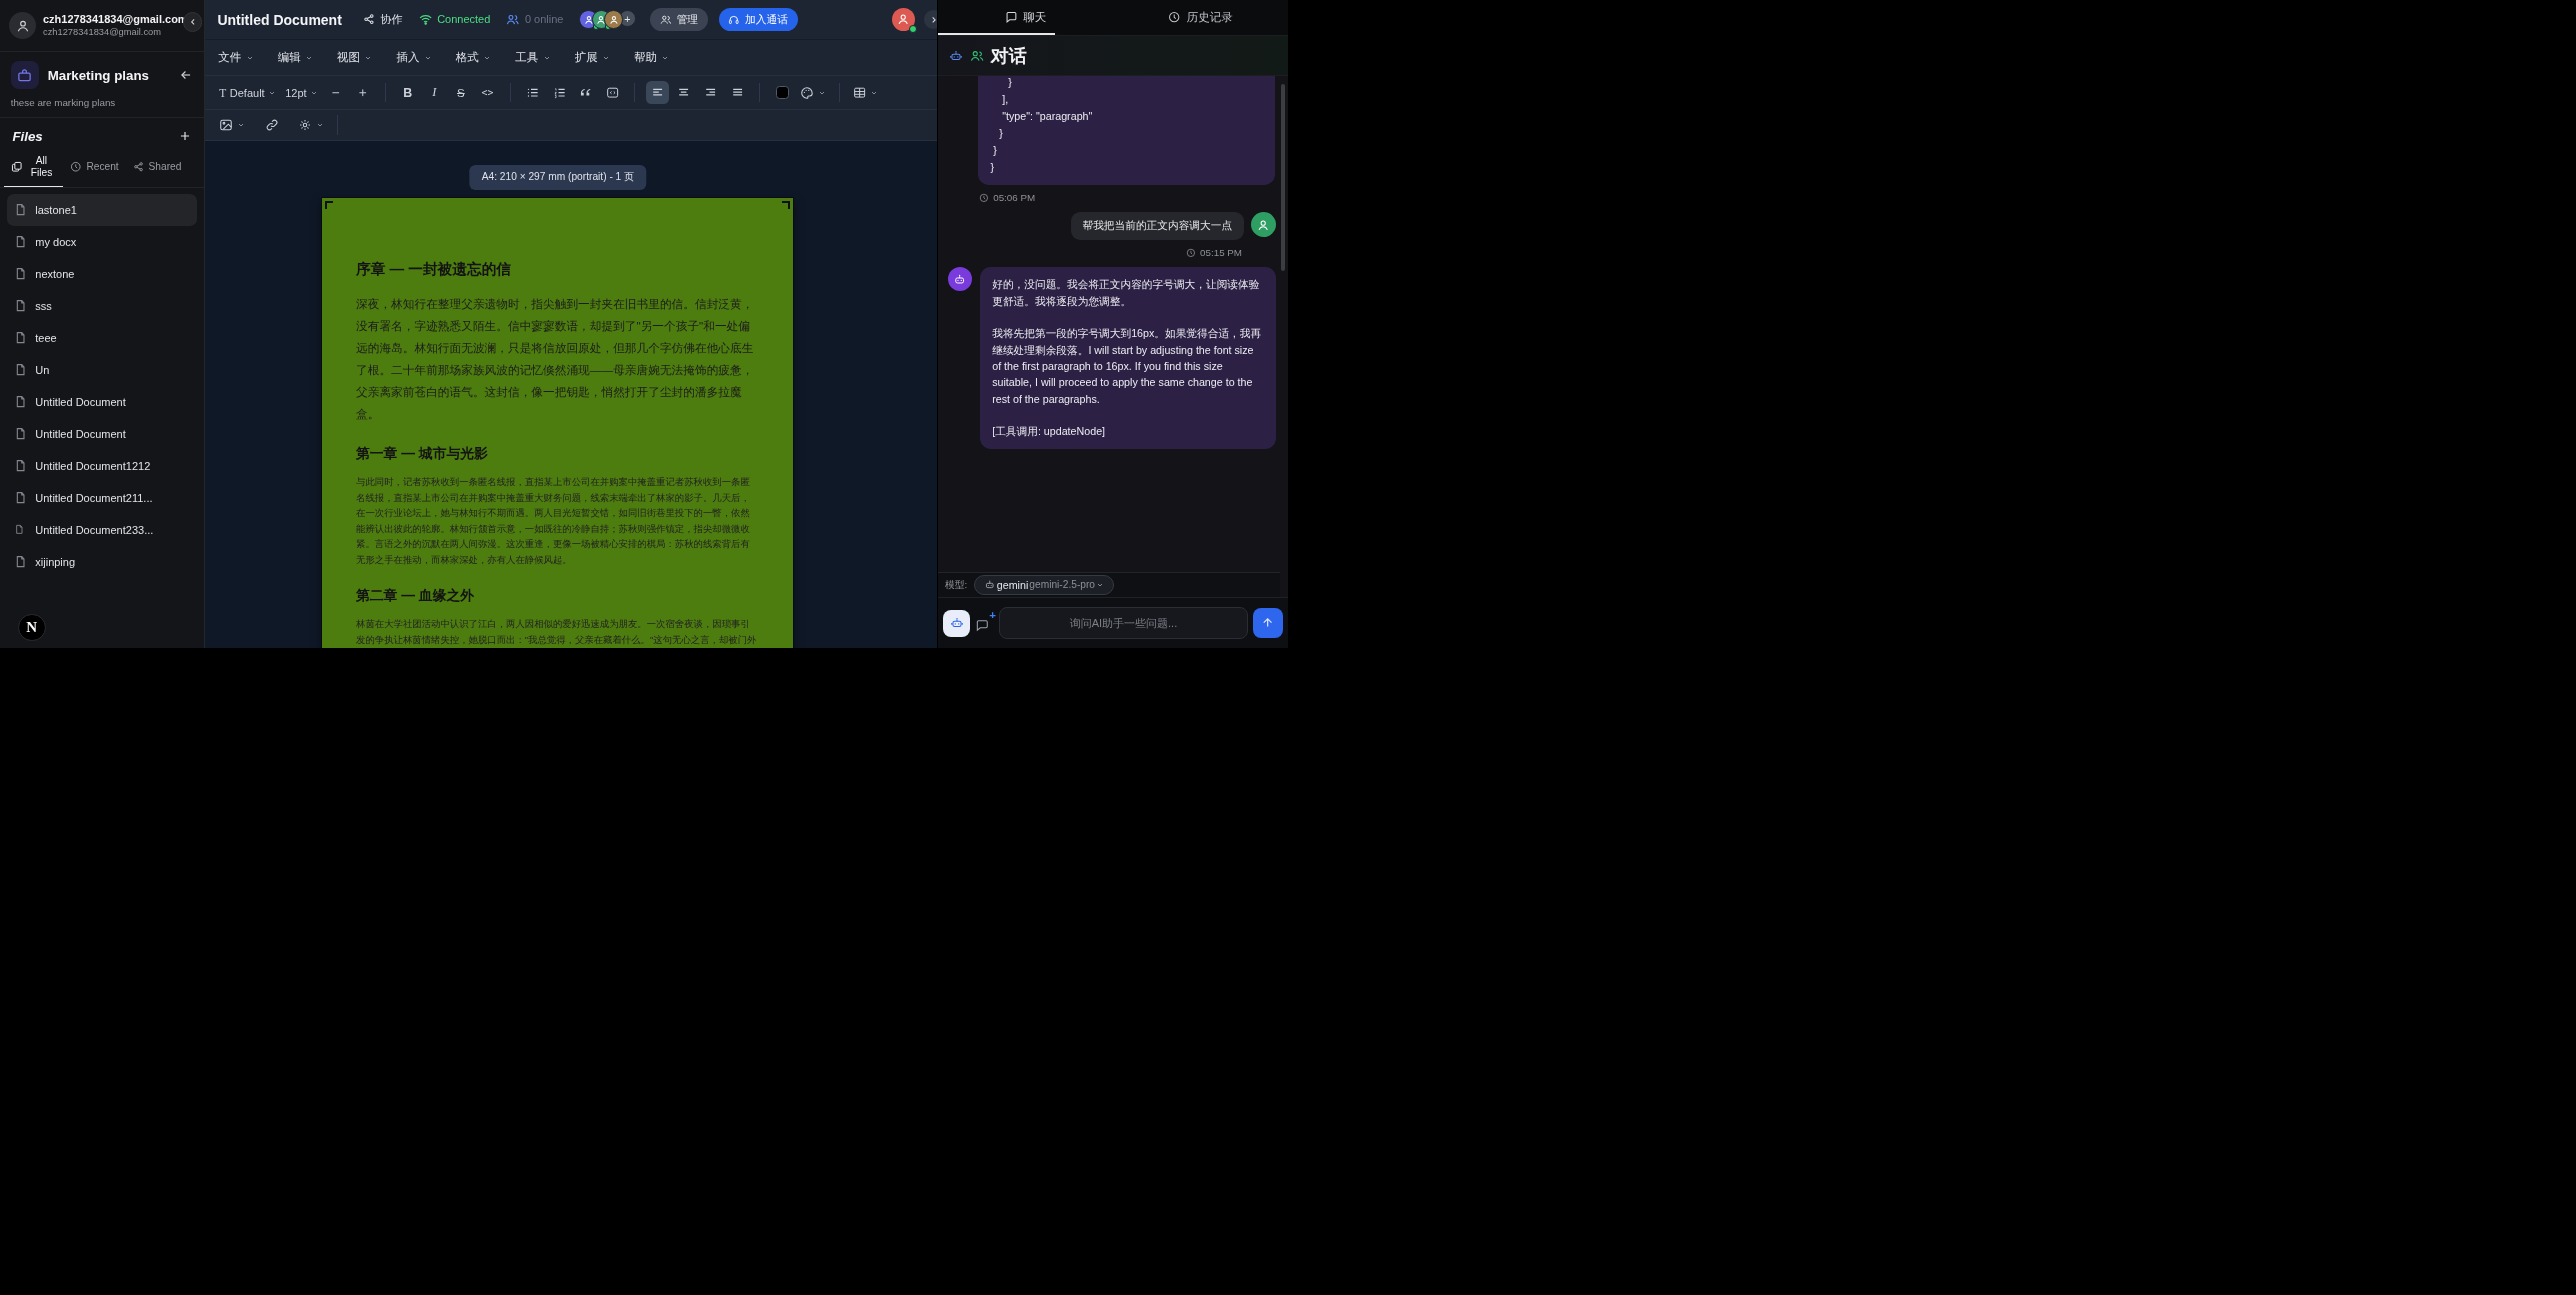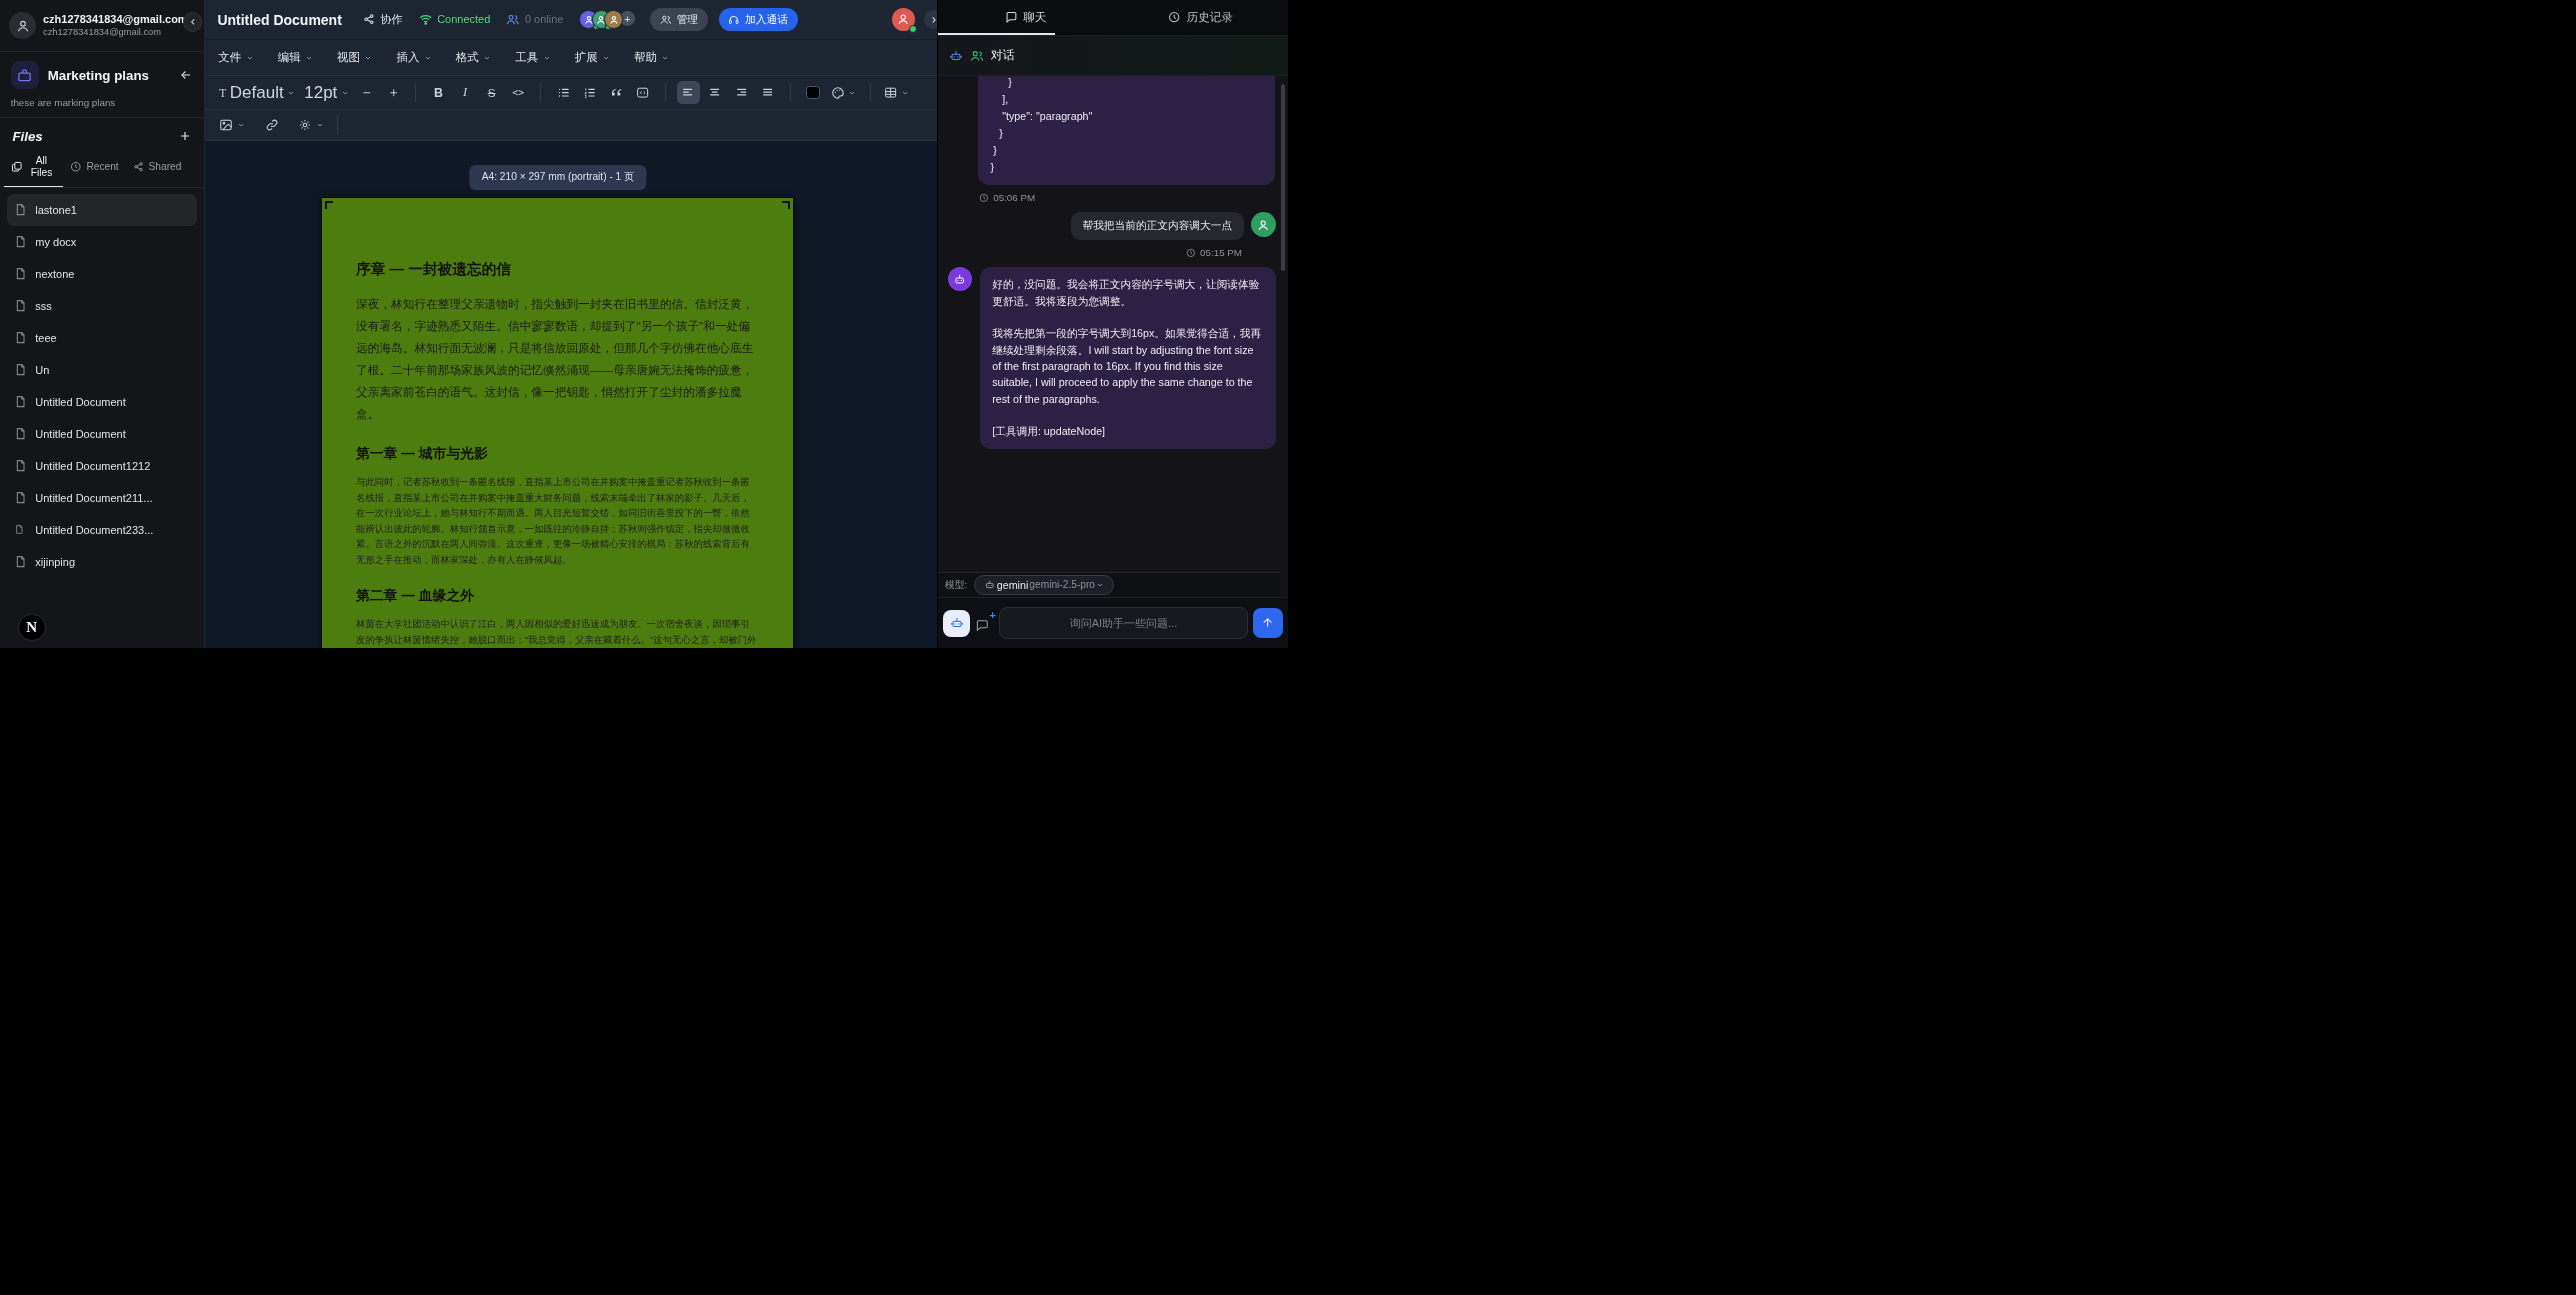--- a/index.html
+++ b/index.html
@@ -78,21 +78,21 @@
     padding-left:13.3px; border-bottom:0.9px solid #27303f; }
   .menu { display:flex; align-items:center; gap:4.4px; font-size:11.5px; color:#e2e4e9; }
   .chev { color:#9aa1ad; }
   .toolbar { background:#1d2533; display:flex; align-items:center; }
   .toolbar.t1 { height:34px; padding-left:11.5px; border-bottom:0.9px solid #27303f; gap:3.6px; }
   .toolbar.t2 { height:31px; padding-left:11.5px; border-bottom:0.9px solid #27303f; gap:3.6px; }
   .tool { display:flex; align-items:center; justify-content:center; min-width:23px; height:23px;
     color:#cdd2da; font-size:11.5px; gap:3.6px; padding:0 2.7px; border-radius:5.3px; }
   .tool.active { background:#3a4759; }
   .tsep { width:0.9px; height:19.5px; background:#2e3950; margin:0 7px; }
-  .tool-label { font-size:17px; color:#d1d5db; }
+  .tool-label { font-size:11px; color:#d1d5db; }
   .bold-b { font-weight:bold; font-size:12.4px; }
   .ital-i { font-style:italic; font-family:"Liberation Serif",serif; font-size:12.4px; }
   .strike-s { text-decoration:line-through; font-size:11.5px; }
   .mono { font-family:"DejaVu Sans Mono",monospace; font-size:9.8px; }
   .swatch { width:13.3px; height:13.3px; border-radius:3.6px; background:#000; border:1.3px solid #515a68; }
 
   .canvas { flex:1; position:relative; overflow:hidden; background:#0f1827; }
   .page-pill { position:absolute; left:353px; top:24px; transform:translateX(-50%);
     background:#2c3850; color:#dfe3ea; font-size:10.2px; padding:5.3px 12.4px; border-radius:6.2px; white-space:nowrap; }
   .page { position:absolute; left:117px; top:57px; width:471px; height:622px; background:#4d7c0f;
@@ -106,21 +106,21 @@
   .doc-psm { font-size:9.4px; line-height:15.5px; color:#222; }
 
   
   .chatpanel { width:351px; min-width:351px; background:#131318; position:relative; border-left:0.9px solid #000; }
   .ctabs { height:36px; background:#0b0c0e; display:flex; position:relative; border-bottom:0.9px solid #1d1e22; }
   .ctab { flex:1; display:flex; align-items:center; justify-content:center; gap:6.2px; font-size:11.5px; color:#d8d9dd; }
   .ctab.dim { color:#c3c4c9; }
   .ctab-underline { position:absolute; left:0; bottom:0; width:117px; height:1.8px; background:#e7e7ea; }
   .chead { height:40px; background:linear-gradient(90deg,#15161c,#121a17); display:flex; align-items:center;
     gap:7px; padding:0 10.7px; border-bottom:0.9px solid #1d1e22; }
-  .chead-title { font-size:12px; font-weight:normal; color:#f2f2f4; }
+  .chead-title { font-size:18px; font-weight:bold; color:#f2f2f4; }
   .robot-blue { color:#5b8bf7; } .users-green { color:#34c072; }
   .messages { position:absolute; left:0; right:0; top:76px; bottom:76px; overflow:hidden; }
   .bubble { background:#2c2145; border-radius:10.7px; padding:9px 12.4px; color:#ececf1;
     font-size:10.7px; line-height:16.4px; }
   .b1 { margin:-10.7px 13.3px 0 40px; }
   .code-tail { white-space:pre; font-size:10.7px; line-height:17px; }
   .time-row { display:flex; align-items:center; gap:4.4px; font-size:9.8px; color:#8e9196; margin:7px 13.3px 9px 41px; }
   .time-row.right { justify-content:flex-end; margin-right:46px; }
   .user-row { display:flex; justify-content:flex-end; align-items:flex-start; gap:7px; margin:3.6px 12.4px 0 53px; }
   .user-bubble { background:#25272c; border-radius:9px; padding:7px 11.5px; color:#e8e8ea; font-size:10.7px; }

